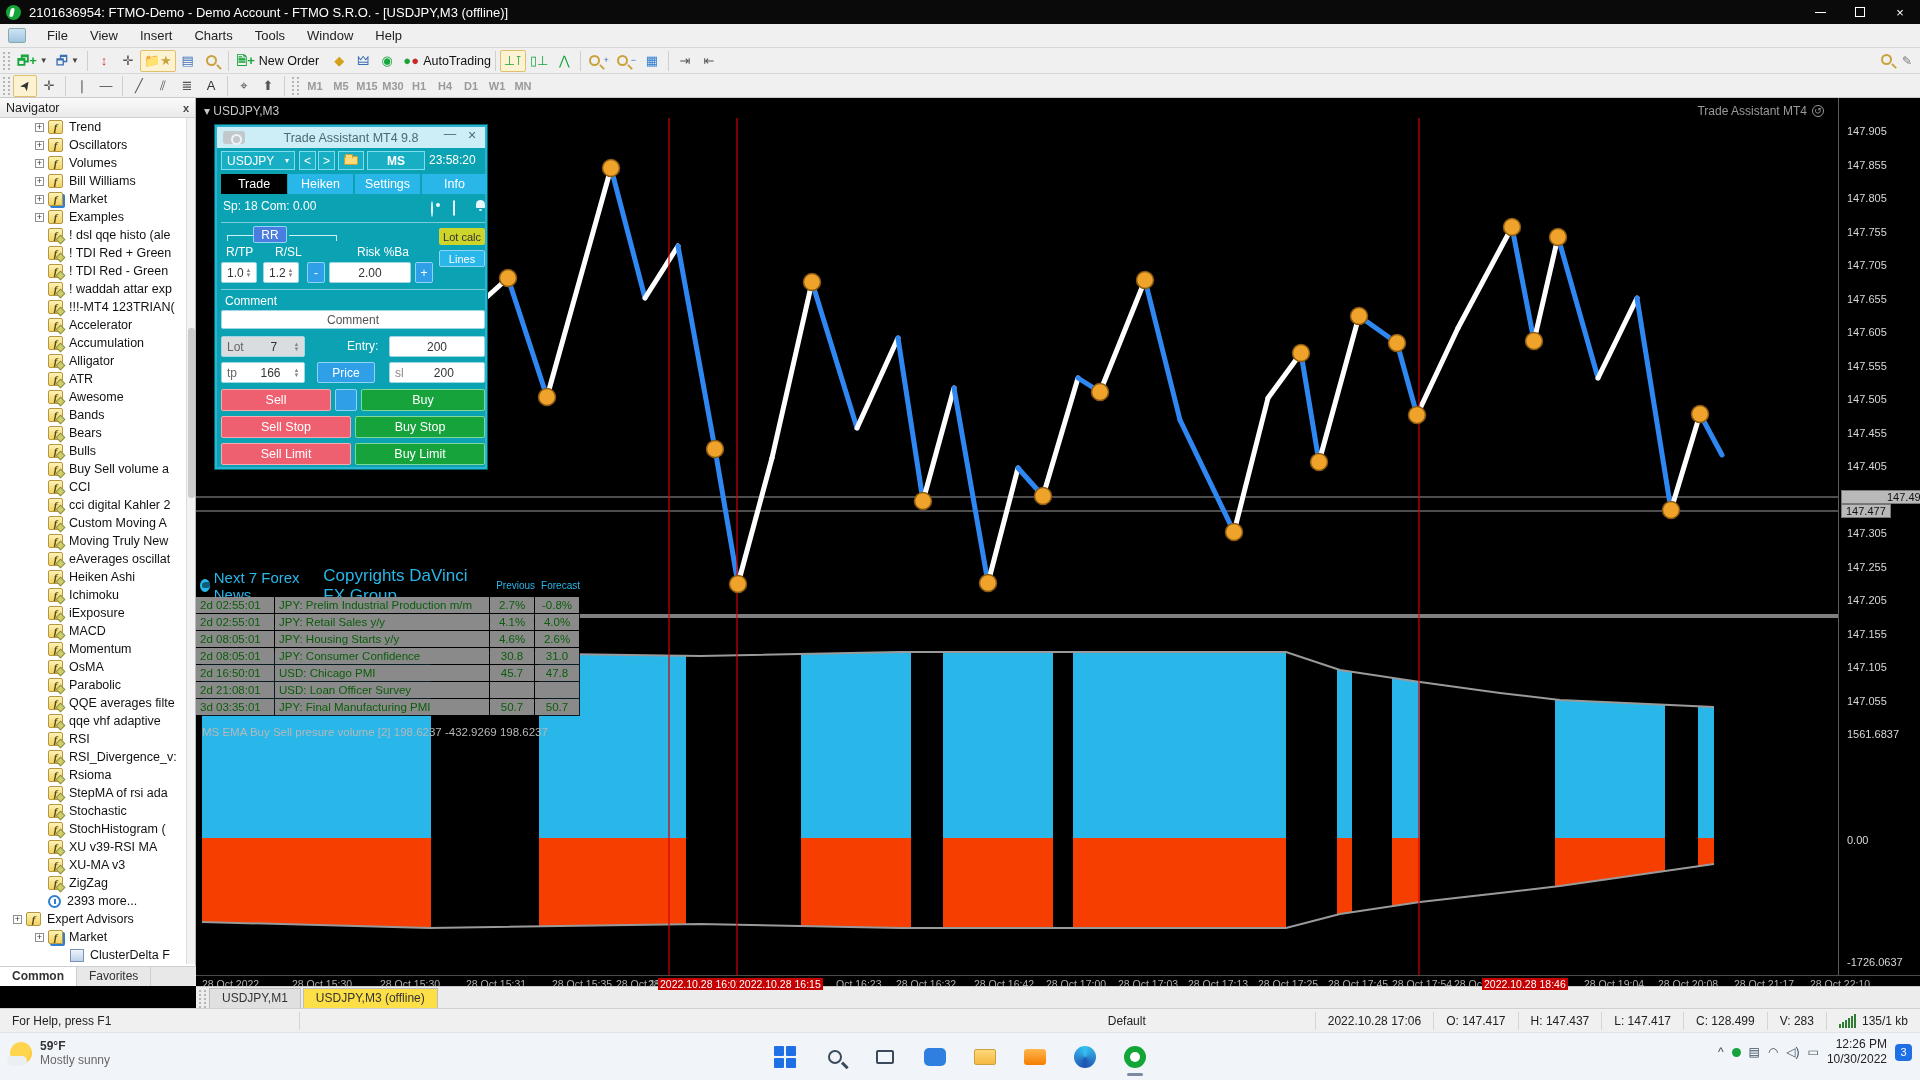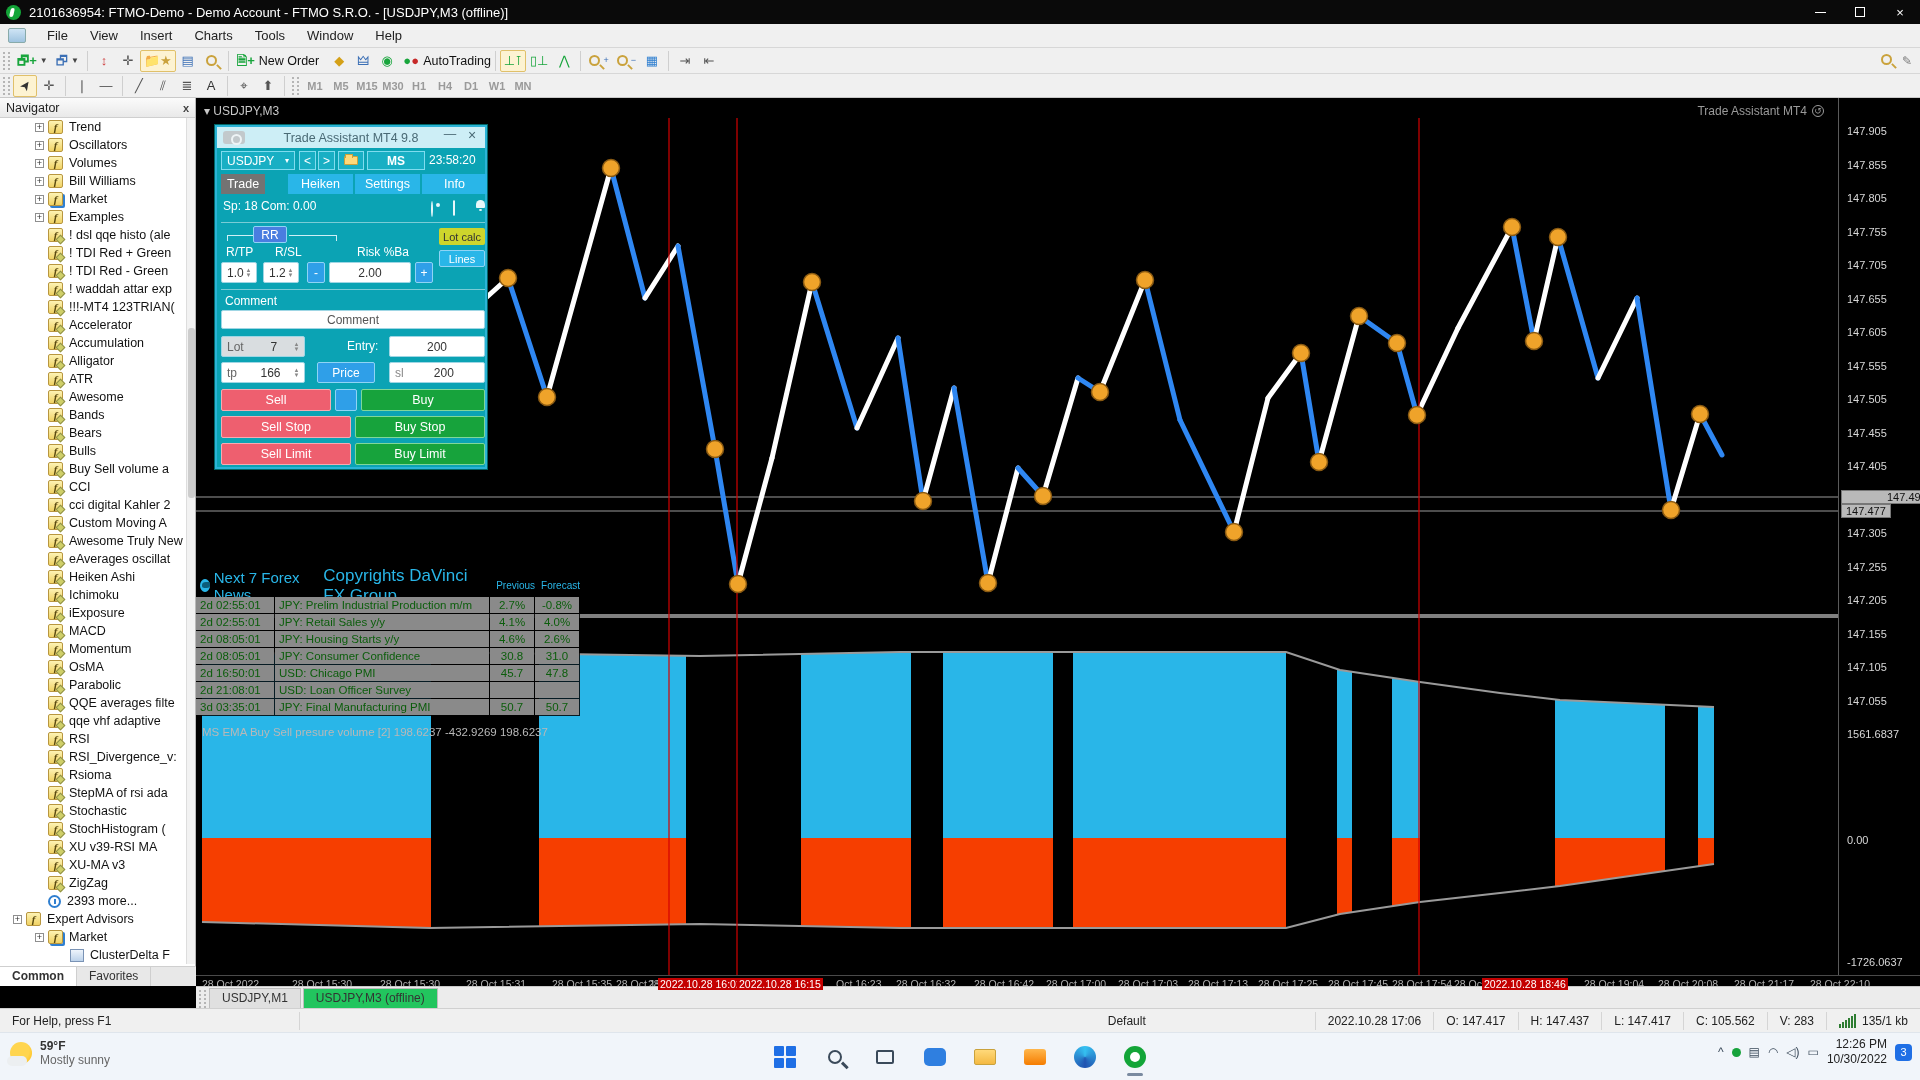--- a/index.html
+++ b/index.html
@@ -111,21 +111,21 @@
   .news-row{display:flex;height:16px;margin-bottom:1px;gap:1px;}
   .news-cell{background:#8a8a8a;color:#0b5d0b;font-size:11.5px;display:flex;align-items:center;padding:0 4px;white-space:nowrap;overflow:hidden;}
   .nc-time{width:78px;flex:none;}
   .nc-desc{width:214px;flex:none;}
   .nc-prev{width:44px;flex:none;justify-content:center;}
   .nc-fore{width:44px;flex:none;justify-content:center;}
   
   #bottom-tabs{position:absolute;left:196px;top:986px;width:1724px;height:22px;background:#ececec;border-top:1px solid #c9c9c9;
     display:flex;align-items:flex-end;font-size:12px;color:#333;}
   .chart-tab{padding:2px 12px 3px;border:1px solid #bdbdbd;border-bottom:none;background:#e0e0e0;margin-right:2px;}
-  .chart-tab.active{background:#22c55e;}
+  .chart-tab.active{background:#fde047;}
   
   #statusbar{position:absolute;left:0;top:1008px;width:1920px;height:24px;background:#f0f0f0;border-top:1px solid #d0d0d0;
     display:flex;align-items:center;font-size:12px;color:#222;}
   .sb-cell{padding:0 12px;border-right:1px solid #d5d5d5;height:18px;display:flex;align-items:center;}
   #sb-right{margin-left:auto;display:flex;align-items:center;}
   .sig{display:flex;align-items:flex-end;gap:1px;margin-right:6px;}
   .sig i{width:2px;background:#2e7d32;display:block;}
   
   #taskbar{position:absolute;left:0;top:1032px;width:1920px;height:48px;background:#f1f5fa;border-top:1px solid #dfe5ec;}
   #weather{position:absolute;left:10px;top:6px;display:flex;align-items:center;gap:8px;font-size:12px;color:#333;}
@@ -406,21 +406,21 @@
       <div class="nav-item" style="padding-left: 48px;">
         <span class="fico dia">f</span>
         <span>cci digital Kahler 2</span>
       </div>
       <div class="nav-item" style="padding-left: 48px;">
         <span class="fico dia">f</span>
         <span>Custom Moving A</span>
       </div>
       <div class="nav-item" style="padding-left: 48px;">
         <span class="fico dia">f</span>
-        <span>Awesome Truly New</span>
+        <span>Moving Truly New</span>
       </div>
       <div class="nav-item" style="padding-left: 48px;">
         <span class="fico dia">f</span>
         <span>eAverages oscillat</span>
       </div>
       <div class="nav-item" style="padding-left: 48px;">
         <span class="fico dia">f</span>
         <span>Heiken Ashi</span>
       </div>
       <div class="nav-item" style="padding-left: 48px;">
@@ -689,21 +689,21 @@
     <span class="tealbtn abs" style="left:82px;top:0;width:17px;height:19px;">&lt;</span>
     <span class="tealbtn abs" style="left:101px;top:0;width:17px;height:19px;">&gt;</span>
     <span class="tealbtn abs" style="left:121px;top:0;width:26px;height:19px;">
         <span class="folderico"></span>
       </span>
     <span class="tealbtn abs" style="left:150px;top:0;width:58px;height:19px;font-weight:bold;">MS</span>
     <span class="abs" style="left:212px;top:2px;color:#fff;">23:58:20</span>
   </div>
 
   <div class="tp-row" style="top:47px;height:20px;" id="tp-tabs">
-      <span class="tp-tab" style="left: 4px; width: 44px; background: #737373;">Trade</span>
+      <span class="tp-tab" style="left: 4px; width: 66px; background: #000000;">Trade</span>
       <span class="tp-tab" style="left: 71px; width: 65px;">Heiken</span>
       <span class="tp-tab" style="left: 138px; width: 65px;">Settings</span>
       <span class="tp-tab" style="left: 205px; width: 65px;">Info</span>
     </div>
 
   <div class="tp-row" style="top:72px;height:18px;">
     <span class="abs" style="left:6px;">Sp: 18  Com: 0.00</span>
     <span class="abs" style="right:52px;top:3px;"><span class="icon-eye"></span></span>
     <span class="abs" style="right:30px;top:2px;"><span class="icon-cal"></span></span>
     <span class="abs" style="right:10px;top:1px;"><span class="icon-bell"></span></span>
@@ -827,21 +827,21 @@
   </div>
 
 <div id="statusbar">
   <span class="sb-cell" style="min-width:300px;">For Help, press F1</span>
   <span id="sb-right">
     <span class="sb-cell" style="min-width:220px;">Default</span>
     <span class="sb-cell">2022.10.28 17:06</span>
     <span class="sb-cell">O: 147.417</span>
     <span class="sb-cell">H: 147.437</span>
     <span class="sb-cell">L: 147.417</span>
-    <span class="sb-cell">C: 105.562</span>
+    <span class="sb-cell">C: 128.499</span>
     <span class="sb-cell">V: 283</span>
     <span class="sb-cell" style="border-right:none;">
       <span class="sig">
         <i style="height:4px"></i>
           <i style="height:6px"></i>
           <i style="height:8px"></i>
           <i style="height:10px"></i>
           <i style="height:12px"></i>
           <i style="height:14px"></i>
       </span>

